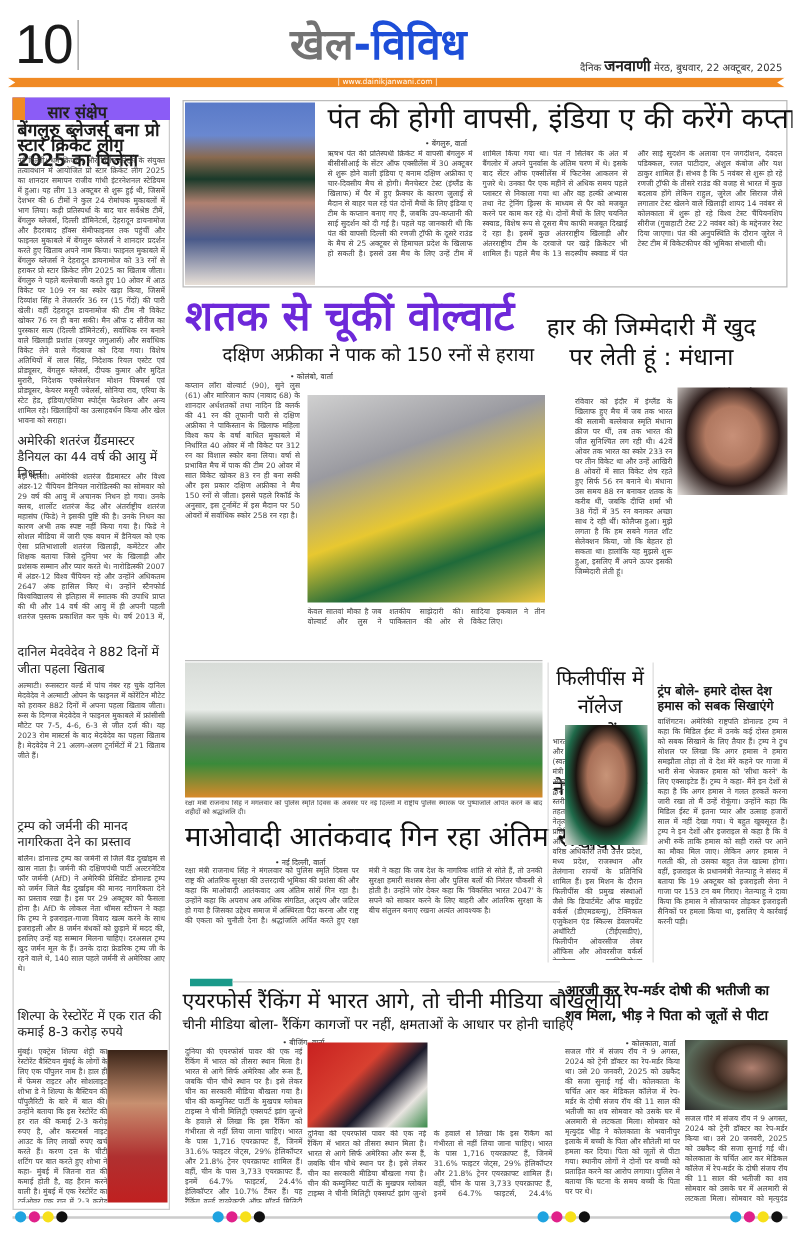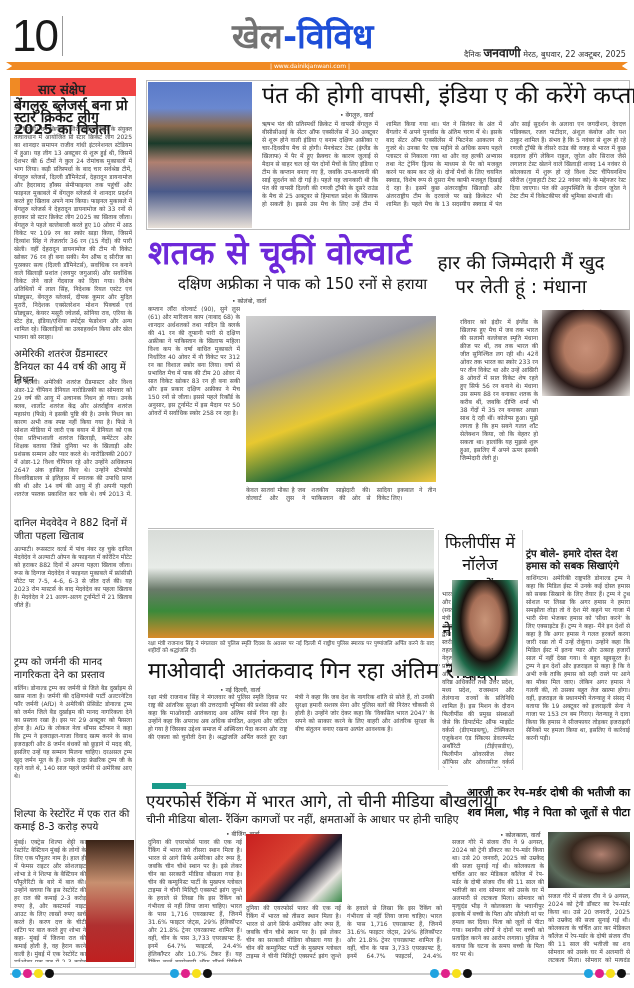--- a/index.html
+++ b/index.html
@@ -10,21 +10,21 @@
 .pageno-bar{left:62px;top:16px;width:1px;height:40px;background:#999}
 .masthead{left:232px;top:14px;font-family:"DejaVu Sans",sans-serif;font-weight:bold;font-size:34px;line-height:44px}
 .masthead .a{color:#737373}
 .masthead .b{color:#1d4ed8}
 .paper{left:464px;top:44px;font-size:8px;color:#333;white-space:nowrap}
 .paper b{font-size:12px;color:#222}
 .ribbon{left:6px;top:62px;width:622px;height:8px;background:#f08a24;clip-path:polygon(0 0,100% 0,99% 50%,100% 100%,0 100%,1% 50%)}
 .url{left:270px;top:62px;font-size:6px;line-height:8px;color:#fff}
 .col{font-size:6px;line-height:8px;color:#444;text-align:justify;overflow:hidden}
 .left-panel{left:10px;top:78px;width:126px;height:890px;border:1px solid #ccc;background:#fff}
-.sar-head{left:10px;top:78px;width:126px;height:18px;background:#ef4444}
+.sar-head{left:10px;top:78px;width:126px;height:18px;background:#8b5cf6}
 .sar-head .blk{position:absolute;left:0;top:0;width:10px;height:18px;background:#f08a24}
 .sar-head span{position:absolute;left:28px;top:2px;font-size:13px;font-weight:bold;color:#222}
 .lh{font-weight:bold;color:#1a1a1a;line-height:13px}
 .imgbox{background:#888;overflow:hidden}
 .sep{height:1px;background:#bbb}
 .cmyk{height:8px;display:flex;gap:2px;align-items:center}
 .cmyk i{display:block;width:9px;height:9px;border-radius:50%}
 .cmyk .c{background:#1fa3e0}.cmyk .m{background:#e0218a}.cmyk .y{background:#f7e01a}.cmyk .k{background:#111}
 .cmyk-line{height:2px;background:#ccc}
 </style>
@@ -102,21 +102,21 @@
 
 <div class="abs" style="left:152px;top:783px;width:34px;height:6px;background:#1a9a8a"></div>
 <div class="abs" style="left:186px;top:785px;width:262px;height:1px;background:#ccc"></div>
 <div class="abs" style="left:146px;top:790px;width:300px;font-size:17px;line-height:22px;color:#111;white-space:nowrap">एयरफोर्स रैंकिंग में भारत आगे, तो चीनी मीडिया बौखलाया</div>
 <div class="abs" style="left:146px;top:813px;width:300px;font-size:11px;line-height:14px;color:#111;white-space:nowrap">चीनी मीडिया बोला- रैंकिंग कागजों पर नहीं, क्षमताओं के आधार पर होनी चाहिए</div>
 <div class="abs" style="left:226px;top:830px;font-size:6px;color:#333">• बीजिंग, वार्ता</div>
 <div class="abs col" style="left:148px;top:838px;width:94px;height:124px">दुनिया की एयरफोर्स पावर की एक नई रैंकिंग में भारत को तीसरा स्थान मिला है। भारत से आगे सिर्फ अमेरिका और रूस हैं, जबकि चीन चौथे स्थान पर है। इसे लेकर चीन का सरकारी मीडिया बौखला गया है। चीन की कम्युनिस्ट पार्टी के मुखपत्र ग्लोबल टाइम्स ने चीनी मिलिट्री एक्सपर्ट झांग जुन्शे के हवाले से लिखा कि इस रैंकिंग को गंभीरता से नहीं लिया जाना चाहिए। भारत के पास 1,716 एयरक्राफ्ट हैं, जिनमें 31.6% फाइटर जेट्स, 29% हेलिकॉप्टर और 21.8% ट्रेनर एयरक्राफ्ट शामिल हैं। वहीं, चीन के पास 3,733 एयरक्राफ्ट हैं, इनमें 64.7% फाइटर्स, 24.4% हेलिकॉप्टर और 10.7% टैंकर हैं। यह रैंकिंग वर्ल्ड डायरेक्टरी ऑफ मॉडर्न मिलिट्री एयरक्राफ्ट (WDMMA) ने जारी की है।</div>
 <div class="abs imgbox" style="left:246px;top:834px;width:96px;height:68px;background:linear-gradient(135deg,#c82020 0%,#d84030 40%,#1a1a2a 60%,#e8e4e0 80%,#3a8a4a 100%)"></div>
 <div class="abs col" style="left:246px;top:904px;width:196px;height:58px;column-count:2;column-gap:6px">दुनिया की एयरफोर्स पावर की एक नई रैंकिंग में भारत को तीसरा स्थान मिला है। भारत से आगे सिर्फ अमेरिका और रूस हैं, जबकि चीन चौथे स्थान पर है। इसे लेकर चीन का सरकारी मीडिया बौखला गया है। चीन की कम्युनिस्ट पार्टी के मुखपत्र ग्लोबल टाइम्स ने चीनी मिलिट्री एक्सपर्ट झांग जुन्शे के हवाले से लिखा कि इस रैंकिंग को गंभीरता से नहीं लिया जाना चाहिए। भारत के पास 1,716 एयरक्राफ्ट हैं, जिनमें 31.6% फाइटर जेट्स, 29% हेलिकॉप्टर और 21.8% ट्रेनर एयरक्राफ्ट शामिल हैं। वहीं, चीन के पास 3,733 एयरक्राफ्ट हैं, इनमें 64.7% फाइटर्स, 24.4% हेलिकॉप्टर और 10.7% टैंकर हैं। यह रैंकिंग वर्ल्ड डायरेक्टरी ऑफ मॉडर्न मिलिट्री एयरक्राफ्ट (WDMMA) ने जारी की है।</div>
 
-<div class="abs" style="left:452px;top:783px;width:178px;font-size:11px;line-height:20px;font-weight:bold;color:#111;text-align:right">आरजी कर रेप-मर्डर दोषी की भतीजी का शव मिला, भीड़ ने पिता को जूतों से पीटा</div>
+<div class="abs" style="left:452px;top:783px;width:178px;font-size:11px;line-height:20px;font-weight:bold;color:#111;text-align:left">आरजी कर रेप-मर्डर दोषी की भतीजी का शव मिला, भीड़ ने पिता को जूतों से पीटा</div>
 <div class="abs" style="left:500px;top:831px;font-size:6px;color:#333">• कोलकाता, वार्ता</div>
 <div class="abs col" style="left:452px;top:838px;width:92px;height:124px">सजल गौरे में संजय रॉय ने 9 अगस्त, 2024 को ट्रेनी डॉक्टर का रेप-मर्डर किया था। उसे 20 जनवरी, 2025 को उम्रकैद की सजा सुनाई गई थी। कोलकाता के चर्चित आर कर मेडिकल कॉलेज में रेप-मर्डर के दोषी संजय रॉय की 11 साल की भतीजी का शव सोमवार को उसके घर में अलमारी से लटकता मिला। सोमवार को मृत्युदंड भीड़ ने कोलकाता के भवानीपुर इलाके में बच्ची के पिता और सौतेली मां पर हमला कर दिया। पिता को जूतों से पीटा गया। स्थानीय लोगों ने दोनों पर बच्ची को प्रताड़ित करने का आरोप लगाया। पुलिस ने बताया कि घटना के समय बच्ची के पिता घर पर थे।</div>
 <div class="abs imgbox" style="left:548px;top:832px;width:82px;height:56px;background:radial-gradient(ellipse at 65% 40%,#b08070 0%,#3a2a20 40%,#5a6a5a 70%,#2a2a2a 100%)"></div>
 <div class="abs col" style="left:548px;top:892px;width:82px;height:70px">सजल गौरे में संजय रॉय ने 9 अगस्त, 2024 को ट्रेनी डॉक्टर का रेप-मर्डर किया था। उसे 20 जनवरी, 2025 को उम्रकैद की सजा सुनाई गई थी। कोलकाता के चर्चित आर कर मेडिकल कॉलेज में रेप-मर्डर के दोषी संजय रॉय की 11 साल की भतीजी का शव सोमवार को उसके घर में अलमारी से लटकता मिला। सोमवार को मृत्युदंड भीड़ ने कोलकाता के भवानीपुर इलाके में बच्ची के पिता और सौतेली मां पर हमला कर दिया। पिता को जूतों से पीटा गया। स्थानीय लोगों ने दोनों पर बच्ची को प्रताड़ित करने का आरोप लगाया। पुलिस ने बताया कि घटना के समय बच्ची के पिता घर पर थे।</div>
 
 <div class="abs cmyk-line" style="left:10px;top:973px;width:620px"></div>
 <div class="abs cmyk" style="left:12px;top:969px">
     <i class="c"></i>
     <i class="m"></i>
     <i class="y"></i>

